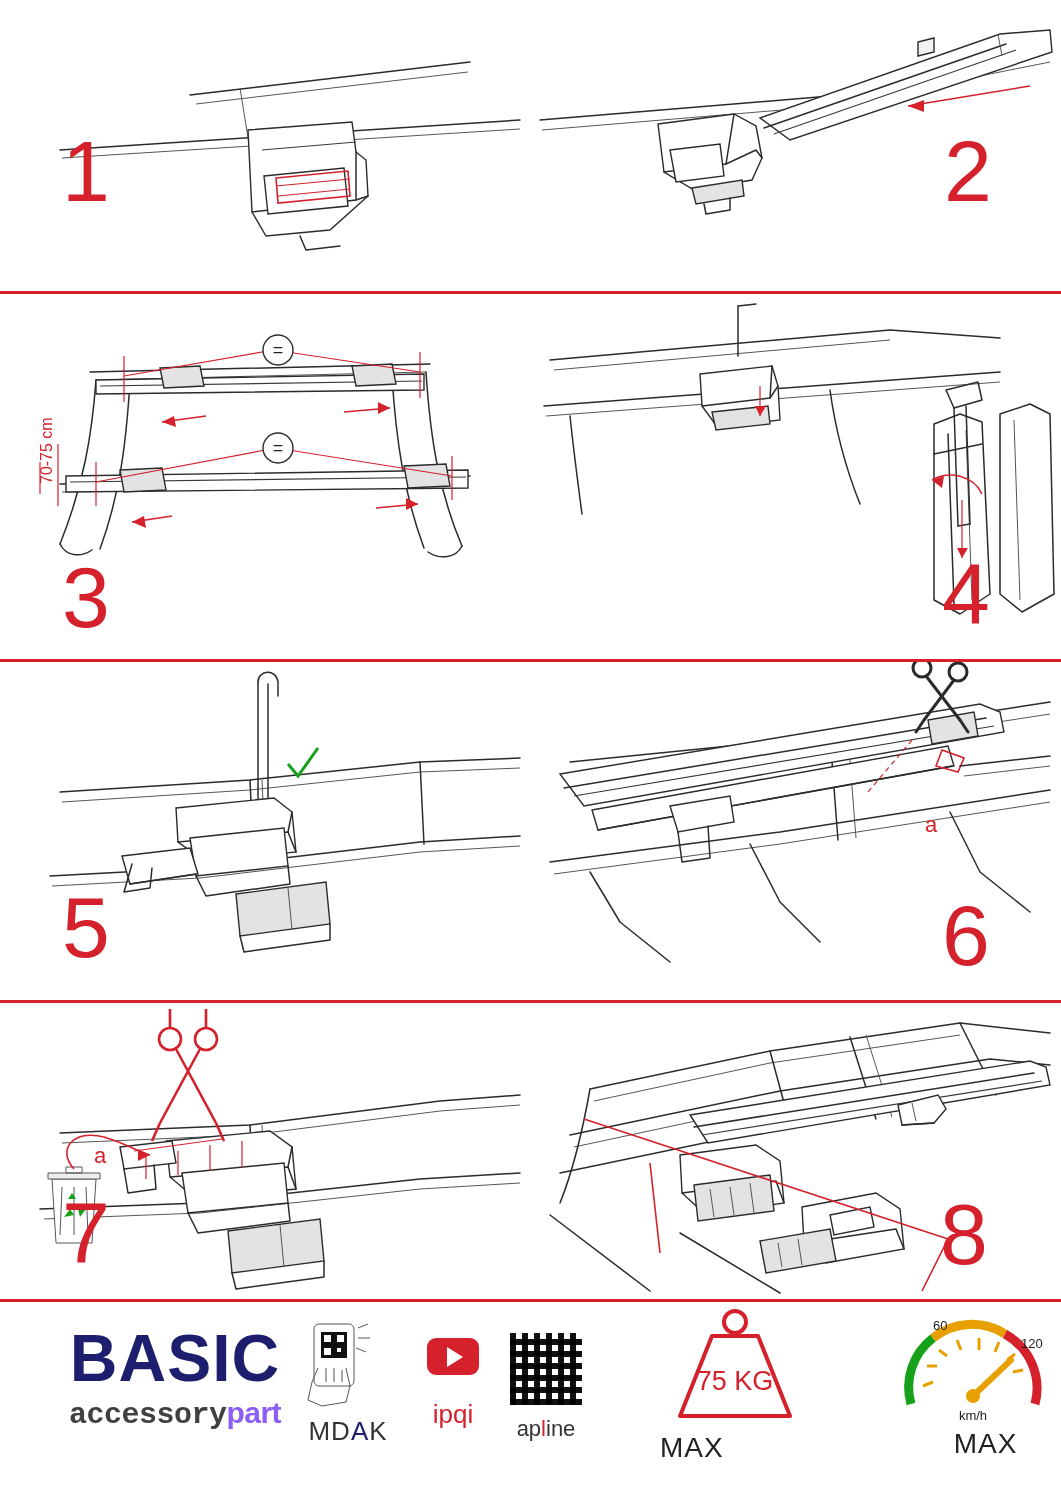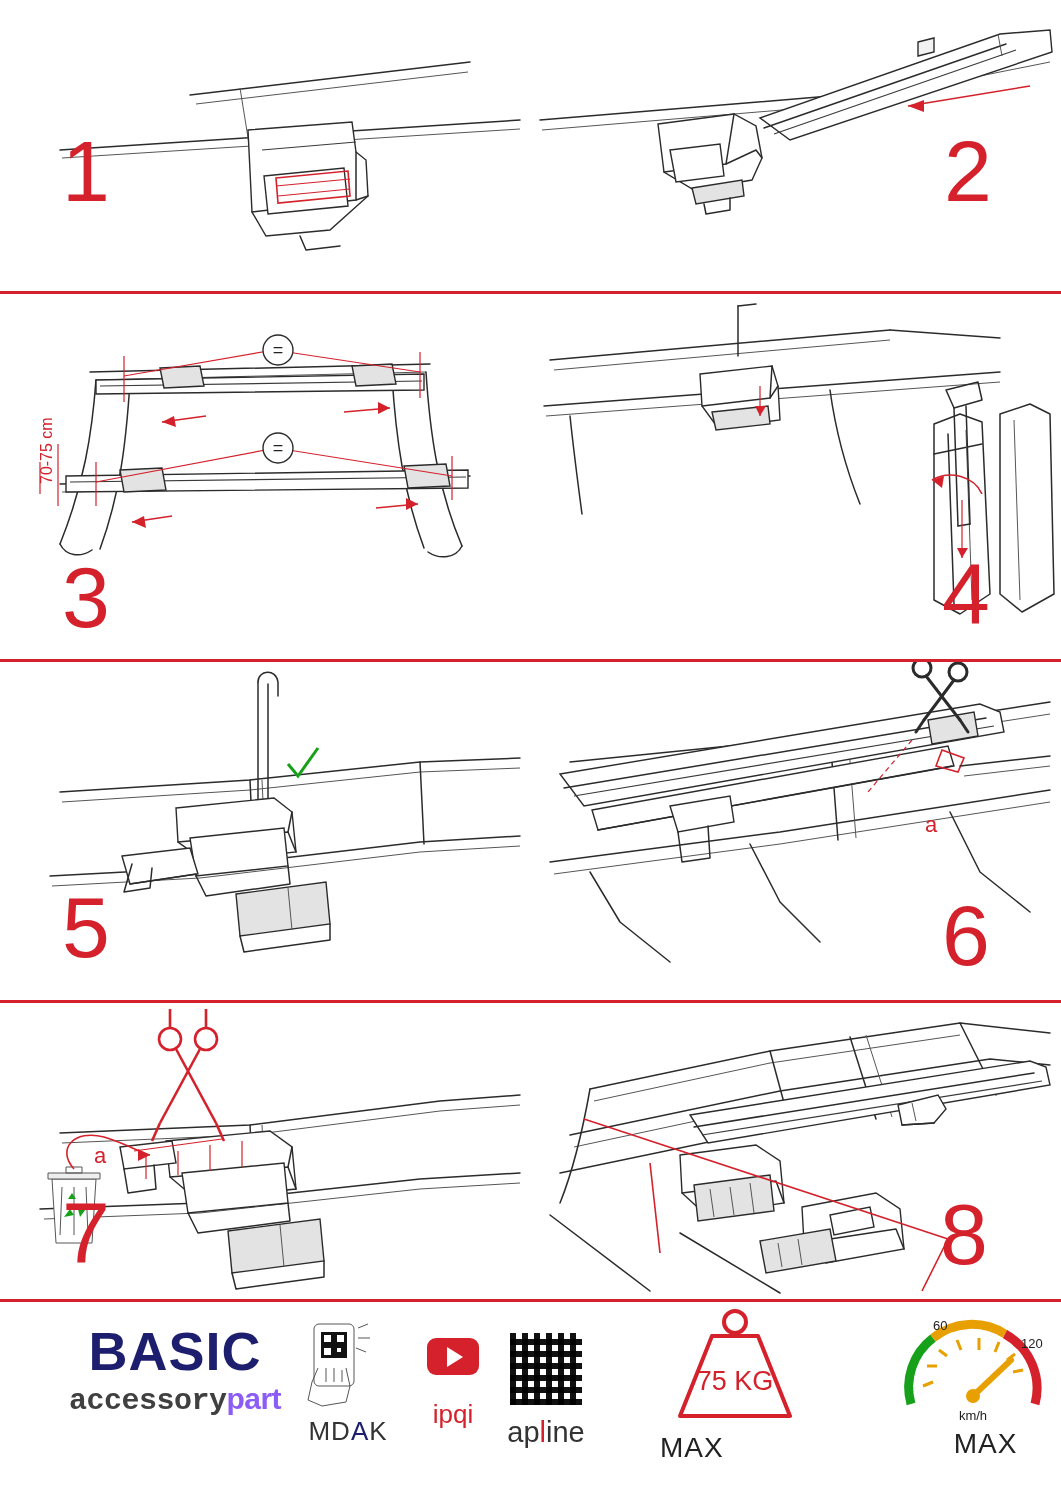--- a/index.html
+++ b/index.html
@@ -24,34 +24,34 @@
   .white{fill:#ffffff;stroke:#2b2b2b;stroke-width:1.4;}
   .dash{stroke-dasharray:5 4;}
   .green{fill:none;stroke:#17a01a;stroke-width:3;}
 
   .dimtext{font-size:15px;fill:#d4212b;font-family:"Liberation Sans",sans-serif;}
   .lbl-a{position:absolute;color:#d4212b;font-size:22px;}
 
   
   .footer{position:absolute;left:0;top:1300px;width:1061px;height:200px;}
   .brandbox{position:absolute;left:60px;top:20px;width:230px;text-align:center;}
-  .basic{font-size:54px;letter-spacing:1px;color:#1d1f6e;font-weight:700;font-family:"Liberation Sans",sans-serif;}
+  .basic{font-size:66px;letter-spacing:1px;color:#1d1f6e;font-weight:700;font-family:"Liberation Sans",sans-serif;}
   .accpart{font-size:30px;font-weight:700;letter-spacing:-0.5px;}
   .accpart .a1{color:#404040;font-family:Liberation Mono, monospace;}
   .accpart .a2{color:#8b5cf6;}
 
   .mdak{position:absolute;left:288px;top:22px;width:120px;text-align:center;}
   .mdak .logotext{font-size:26px;color:#333;letter-spacing:1px;margin-top:8px;}
   .mdak .logotext .mid{color:#1d1f6e;}
 
   .ipqi{position:absolute;left:398px;top:22px;width:110px;text-align:center;}
   .ipqi .logotext{font-size:26px;color:#d4212b;margin-top:24px;}
 
   .apline{position:absolute;left:476px;top:22px;width:140px;text-align:center;}
-  .apline .logotext{font-size:29px;color:#333;margin-top:8px;}
+  .apline .logotext{font-size:22px;color:#333;margin-top:8px;}
   .apline .logotext .hl{color:#d4212b;}
 
   .ytbtn{width:52px;height:37px;border-radius:9px;background:#d4212b;display:flex;align-items:center;justify-content:center;margin:16px auto 0;}
   .ytbtn .tri{width:0;height:0;border-left:16px solid #fff;border-top:10px solid transparent;border-bottom:10px solid transparent;margin-left:4px;}
 
   .qrbox{width:72px;height:72px;margin:8px auto 0;background:
      repeating-linear-gradient(90deg,#111 0 6px,#fff 6px 12px),
      repeating-linear-gradient(0deg,#111 0 6px,transparent 6px 12px);
      background-blend-mode:multiply;border:3px solid #fff;}
   .weightbox{position:absolute;left:660px;top:8px;width:170px;text-align:left;}

